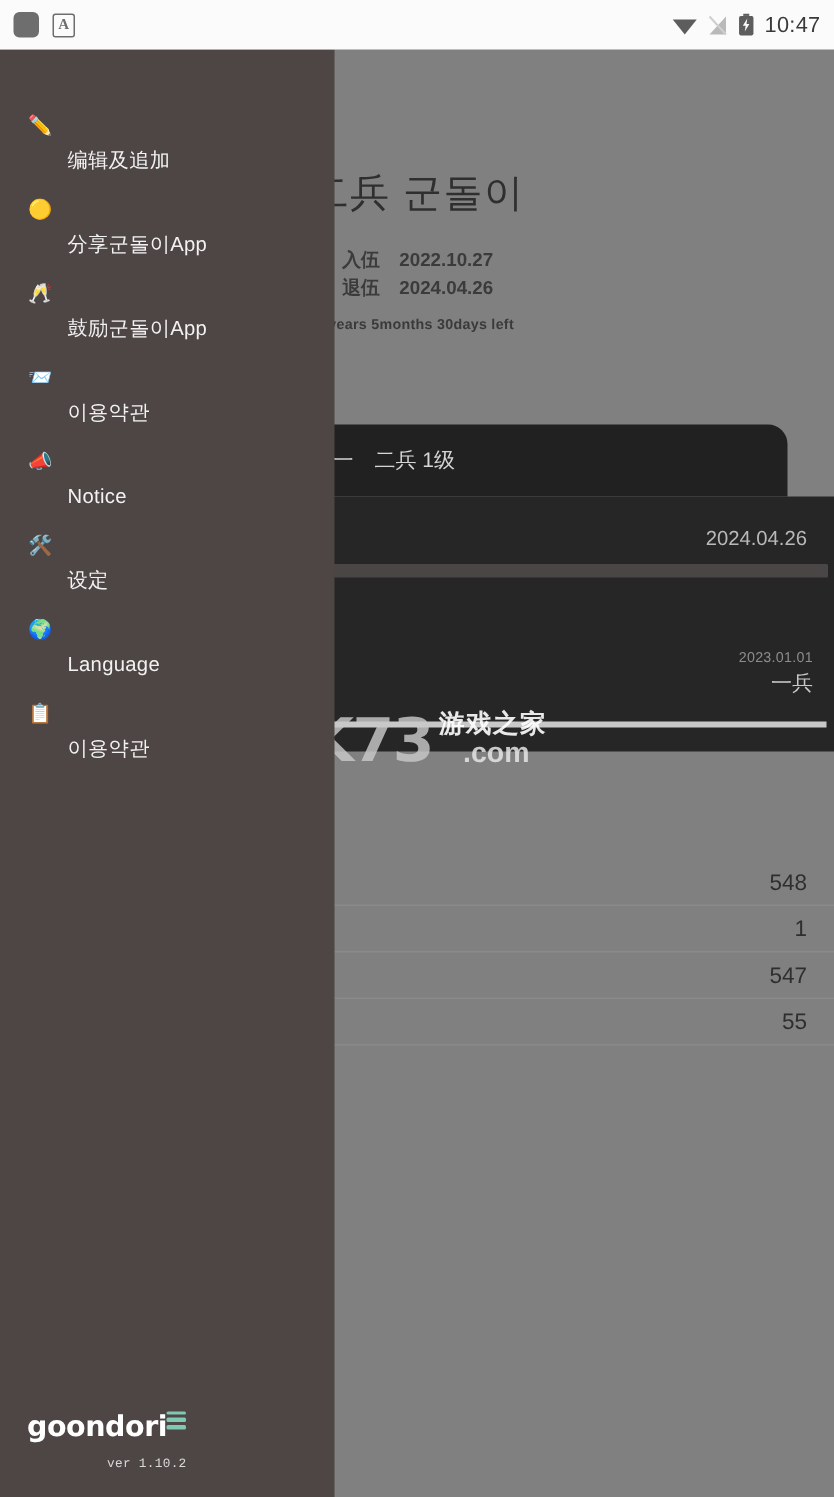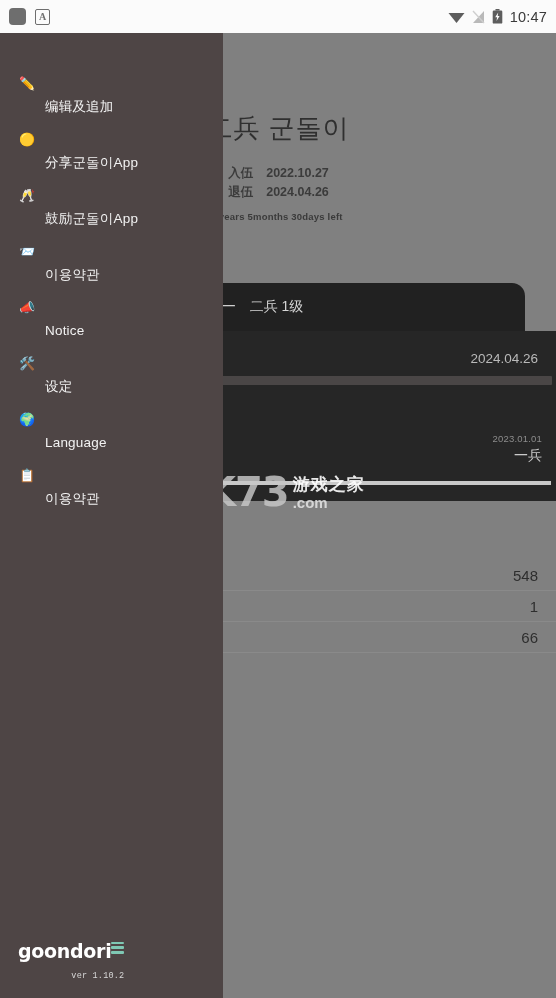--- a/index.html
+++ b/index.html
@@ -91,24 +91,24 @@
     position:absolute; left:205px; top:474px; z-index:20;
     display:flex; align-items:flex-end; pointer-events:none;
   }
   .wm-k73 {
     font-size:40px; font-weight:bold; color:#c9c9c9; opacity:.82;
     letter-spacing:-1px; line-height:36px;
     font-family:"DejaVu Sans", sans-serif;
   }
   .wm-right { margin-left:4px; line-height:1; }
   .wm-cn { font-size:17px; font-weight:bold; color:#ffffff; opacity:.9; letter-spacing:1px; }
-  .wm-com { font-size:15px; font-weight:bold; color:#e6e6e6; opacity:.85; margin-top:2px; }
-
-  
-  .stats { position:absolute; left:0; top:527px; width:556px; z-index:11; }
+  .wm-com { font-size:19px; font-weight:bold; color:#e6e6e6; opacity:.85; margin-top:2px;margin-left:16px; }
+
+  
+  .stats { position:absolute; left:0; top:540px; width:556px; z-index:11; }
   .stat-row {
     height:31px; display:flex; align-items:center; justify-content:flex-end;
     padding-right:18px; border-bottom:1px solid #8a8a8a;
     font-size:15px; color:#2e2e2e;
   }
   .stat-row:last-of-type { border-bottom:none; }
   .footnote {
     padding:9px 0 0 32px; font-size:8.5px; color:#3f3f3f; letter-spacing:.2px;
   }
 
@@ -185,21 +185,24 @@
     </div>
 
     <div class="stats">
       <div class="stat-row">
         <span>548</span>
       </div>
       <div class="stat-row">
         <span>1</span>
       </div>
       <div class="stat-row">
-        <span>66</span>
+        <span>547</span>
+      </div>
+      <div class="stat-row">
+        <span>55</span>
       </div>
       <div class="footnote">* 上述计算结果没有行政效能!</div>
     </div>
   </div>
 
   <div class="card">
     <div class="card-tab">
       <span class="dash">一</span>
       <span>二兵 1级</span>
     </div>

